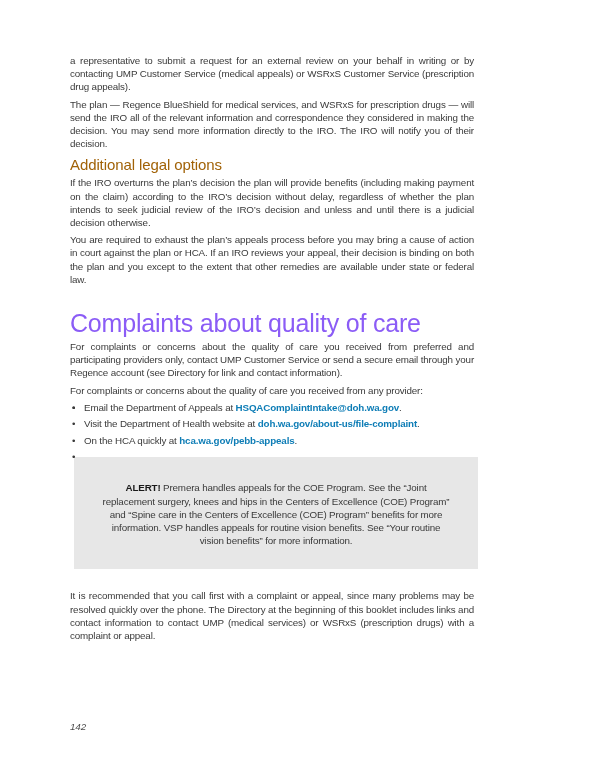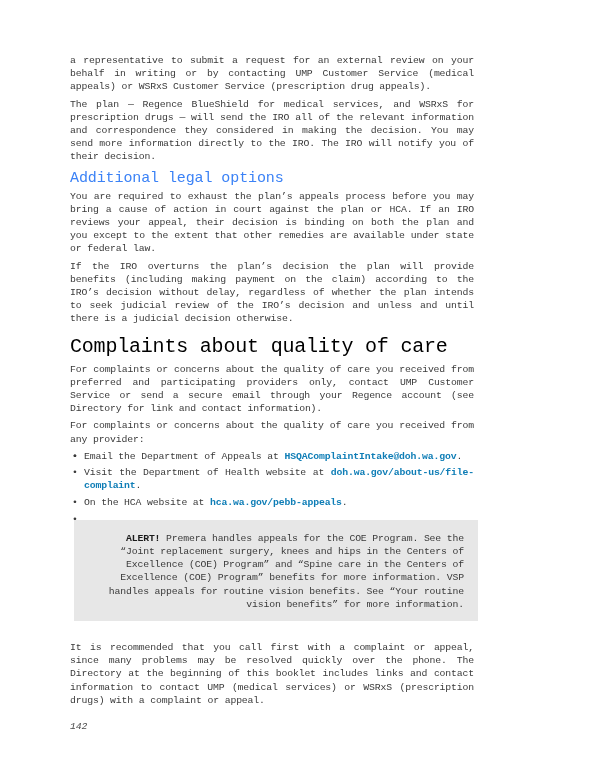--- a/index.html
+++ b/index.html
@@ -1,90 +1,90 @@
 <!DOCTYPE html>
 <html style="--link: #0e7db6; --alert_bg: #e7e7e7; --body_text: #3a3a3a; --heading_text: #3d3d3d;"><head>
 <meta charset="utf-8">
 <style>
   html,body{margin:0;padding:0;}
   body{width:600px;height:776px;background:#ffffff;overflow:hidden;}
   .page{
     position:relative;width:536px;height:776px;background:#ffffff;
-    font-family:Liberation Mono, monospace;
+    font-family:Liberation Sans, sans-serif;
     color:#3a3a3a;
   }
   .content{padding:54px 62px 0 70px;}
   .content p{
     margin:0 0 4px 0;
     font-size:9.8px;line-height:13.2px;letter-spacing:-0.15px;
     text-align:justify;
   }
   h2{
-    font-size:20px;font-weight:normal;color:#000000;
-    margin:8px 0 4px 0;line-height:25px;letter-spacing:-0.2px;
+    font-size:25px;font-weight:normal;color:#8b5cf6;
+    margin:25px 0 4px 0;line-height:25px;letter-spacing:-0.2px;
   }
   h3{
-    font-size:15px;font-weight:normal;color:#3b82f6;
+    font-size:15px;font-weight:normal;color:#a16207;
     margin:5px 0 2px 0;line-height:19px;letter-spacing:-0.1px;
   }
   ul{list-style:none;margin:0 0 4px 0;padding:0;}
   li{
     position:relative;padding-left:14px;margin:0 0 3px 0;
     font-size:9.8px;line-height:13.2px;letter-spacing:-0.15px;
     text-align:justify;
   }
   li .marker{position:absolute;left:2px;top:0;color:#3a3a3a;}
   a.doclink{
     color:var(--link,#0e7db6);font-weight:bold;text-decoration:none;
     letter-spacing:-0.15px;cursor:pointer;
   }
   .alert{
     background:var(--alert_bg,#e7e7e7);
     margin:10px -4px 20px 4px;
     padding:12px 14px 10px 14px;
   }
-  .alert p{margin:0;text-align:right;}
+  .alert p{margin:12px;text-align:center;}
   .alert strong{color:#1a1a1a;}
   .footer{
     position:absolute;left:70px;right:46px;top:721px;
     display:flex;justify-content:space-between;align-items:baseline;
     font-style:italic;font-size:9.8px;color:#4d4d4d;letter-spacing:-0.1px;
   }
 </style>
 </head>
 <body>
 
 <div class="page">
   <div class="content">
 
     <p>a representative to submit a request for an external review on your behalf in writing or by contacting UMP Customer Service (medical appeals) or WSRxS Customer Service (prescription drug appeals).</p>
     <p>The plan — Regence BlueShield for medical services, and WSRxS for prescription drugs — will send the IRO all of the relevant information and correspondence they considered in making the decision. You may send more information directly to the IRO. The IRO will notify you of their decision.</p>
 
     <h3>Additional legal options</h3>
+    <p>If the IRO overturns the plan’s decision the plan will provide benefits (including making payment on the claim) according to the IRO’s decision without delay, regardless of whether the plan intends to seek judicial review of the IRO’s decision and unless and until there is a judicial decision otherwise.</p>
     <p>You are required to exhaust the plan’s appeals process before you may bring a cause of action in court against the plan or HCA. If an IRO reviews your appeal, their decision is binding on both the plan and you except to the extent that other remedies are available under state or federal law.</p>
-    <p>If the IRO overturns the plan’s decision the plan will provide benefits (including making payment on the claim) according to the IRO’s decision without delay, regardless of whether the plan intends to seek judicial review of the IRO’s decision and unless and until there is a judicial decision otherwise.</p>
 
     <h2>Complaints about quality of care</h2>
     <p>For complaints or concerns about the quality of care you received from preferred and participating providers only, contact UMP Customer Service or send a secure email through your Regence account (see Directory for link and contact information).</p>
     <p>For complaints or concerns about the quality of care you received from any provider:</p>
     <ul>
       <li>
         <span class="marker">•</span>
       </li>
       <li>
         <span class="marker">•</span><span>Email the Department of Appeals at </span><a class="doclink">HSQAComplaintIntake@doh.wa.gov</a><span>.</span>
       </li>
       <li>
         <span class="marker">•</span><span>Visit the Department of Health website at </span><a class="doclink">doh.wa.gov/about-us/file-complaint</a><span>.</span>
       </li>
     </ul>
 
     <ul>
       <li>
-        <span class="marker">•</span><span>On the HCA website at </span><a class="doclink">hca.wa.gov/pebb-appeals</a><span>.</span>
+        <span class="marker">•</span><span>On the HCA quickly at </span><a class="doclink">hca.wa.gov/pebb-appeals</a><span>.</span>
       </li>
       <li>
         <span class="marker">•</span>
       </li>
     </ul>
 
 
     <div class="alert">
       <p><strong>ALERT!</strong> <span>Premera handles appeals for the COE Program. See the “Joint replacement surgery, knees and hips in the Centers of Excellence (COE) Program” and “Spine care in the Centers of Excellence (COE) Program” benefits for more information. VSP handles appeals for routine vision benefits. See “Your routine vision benefits” for more information.</span></p>
     </div>

